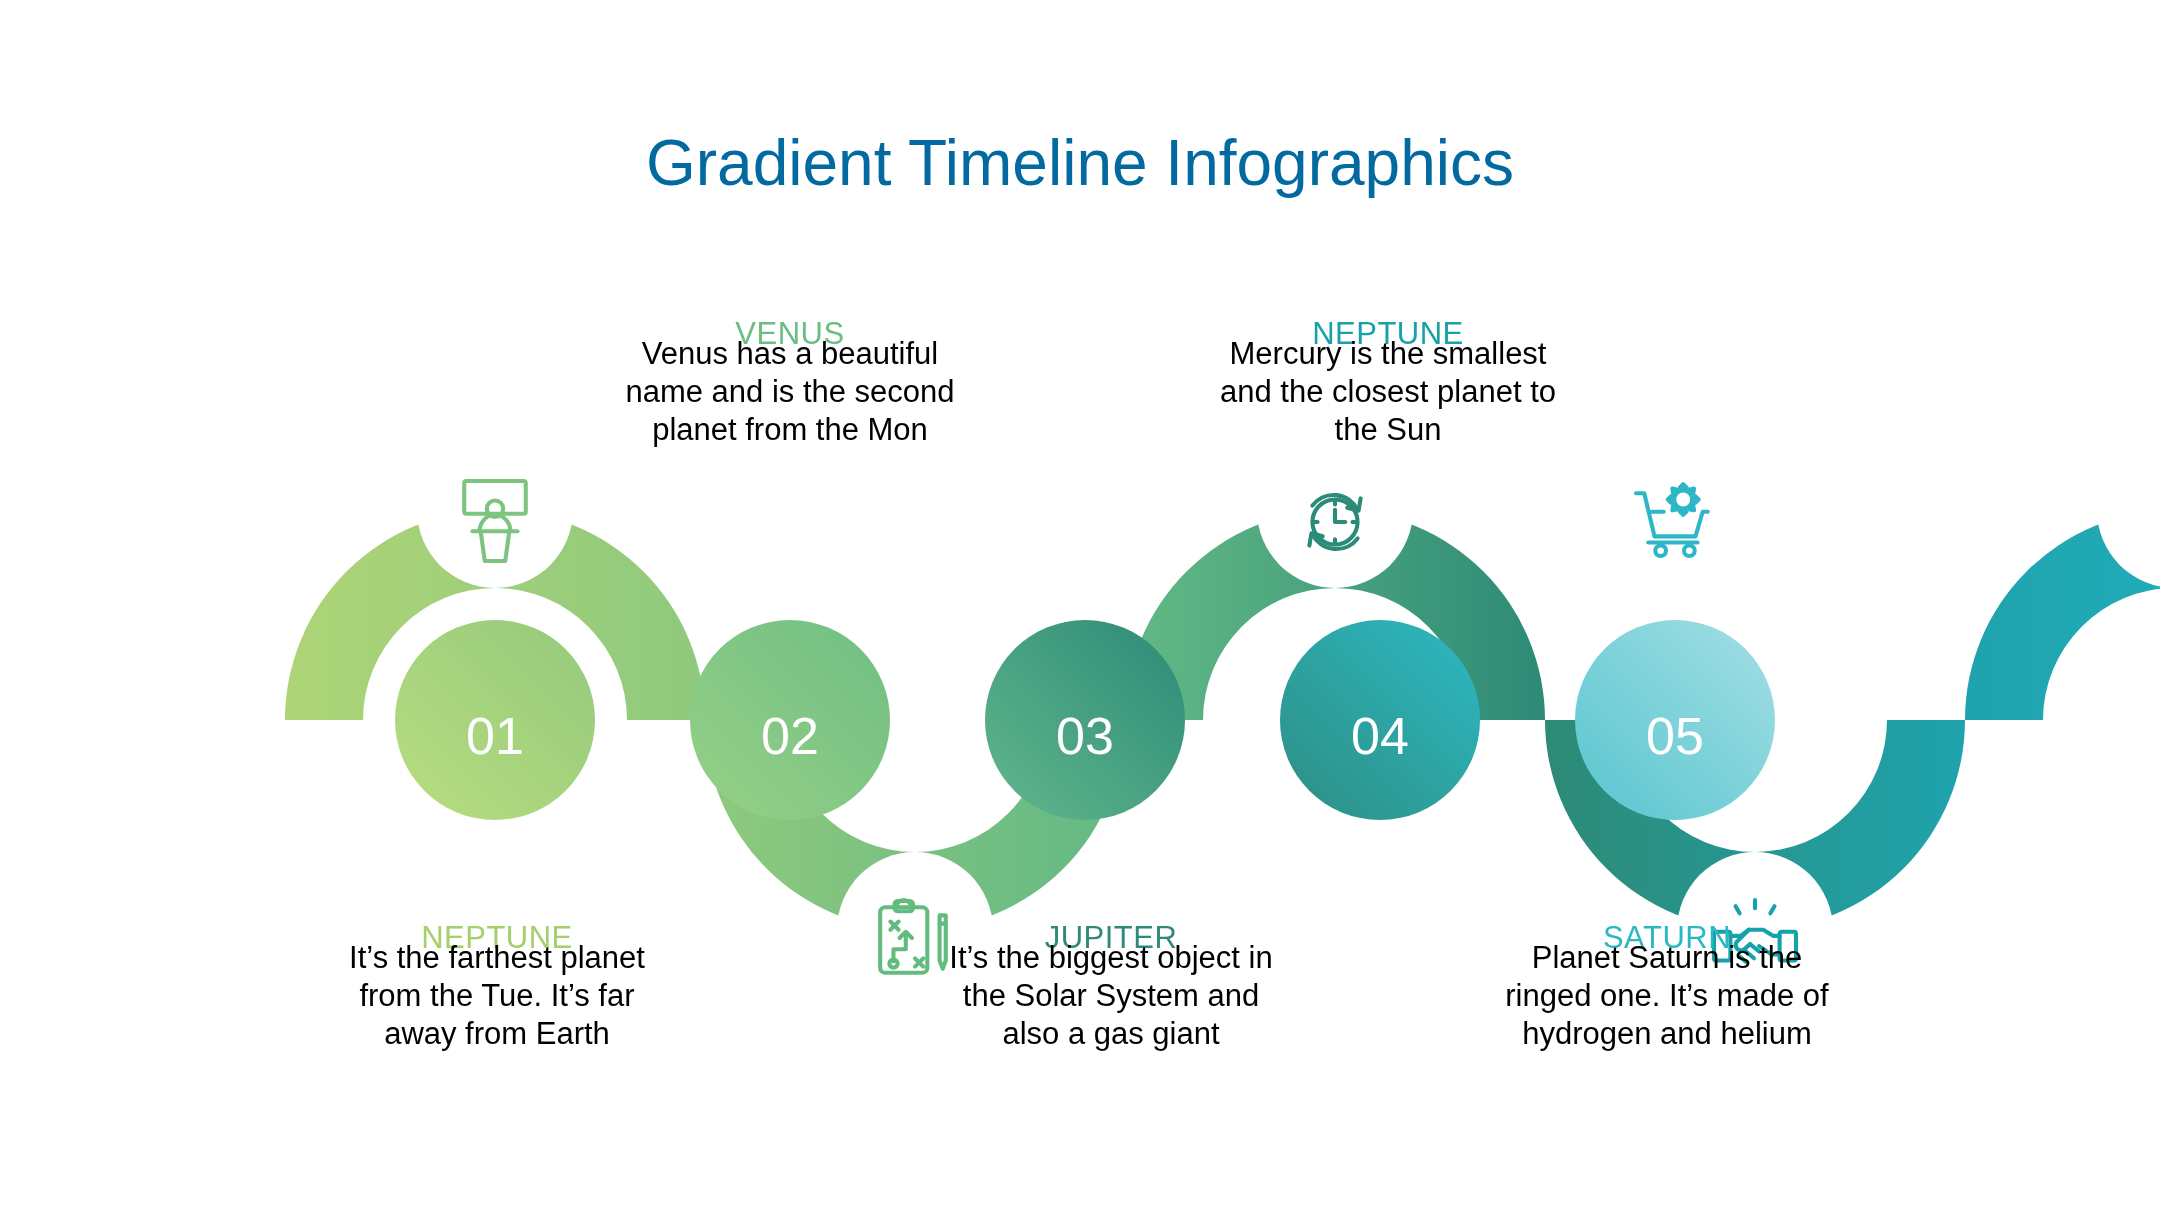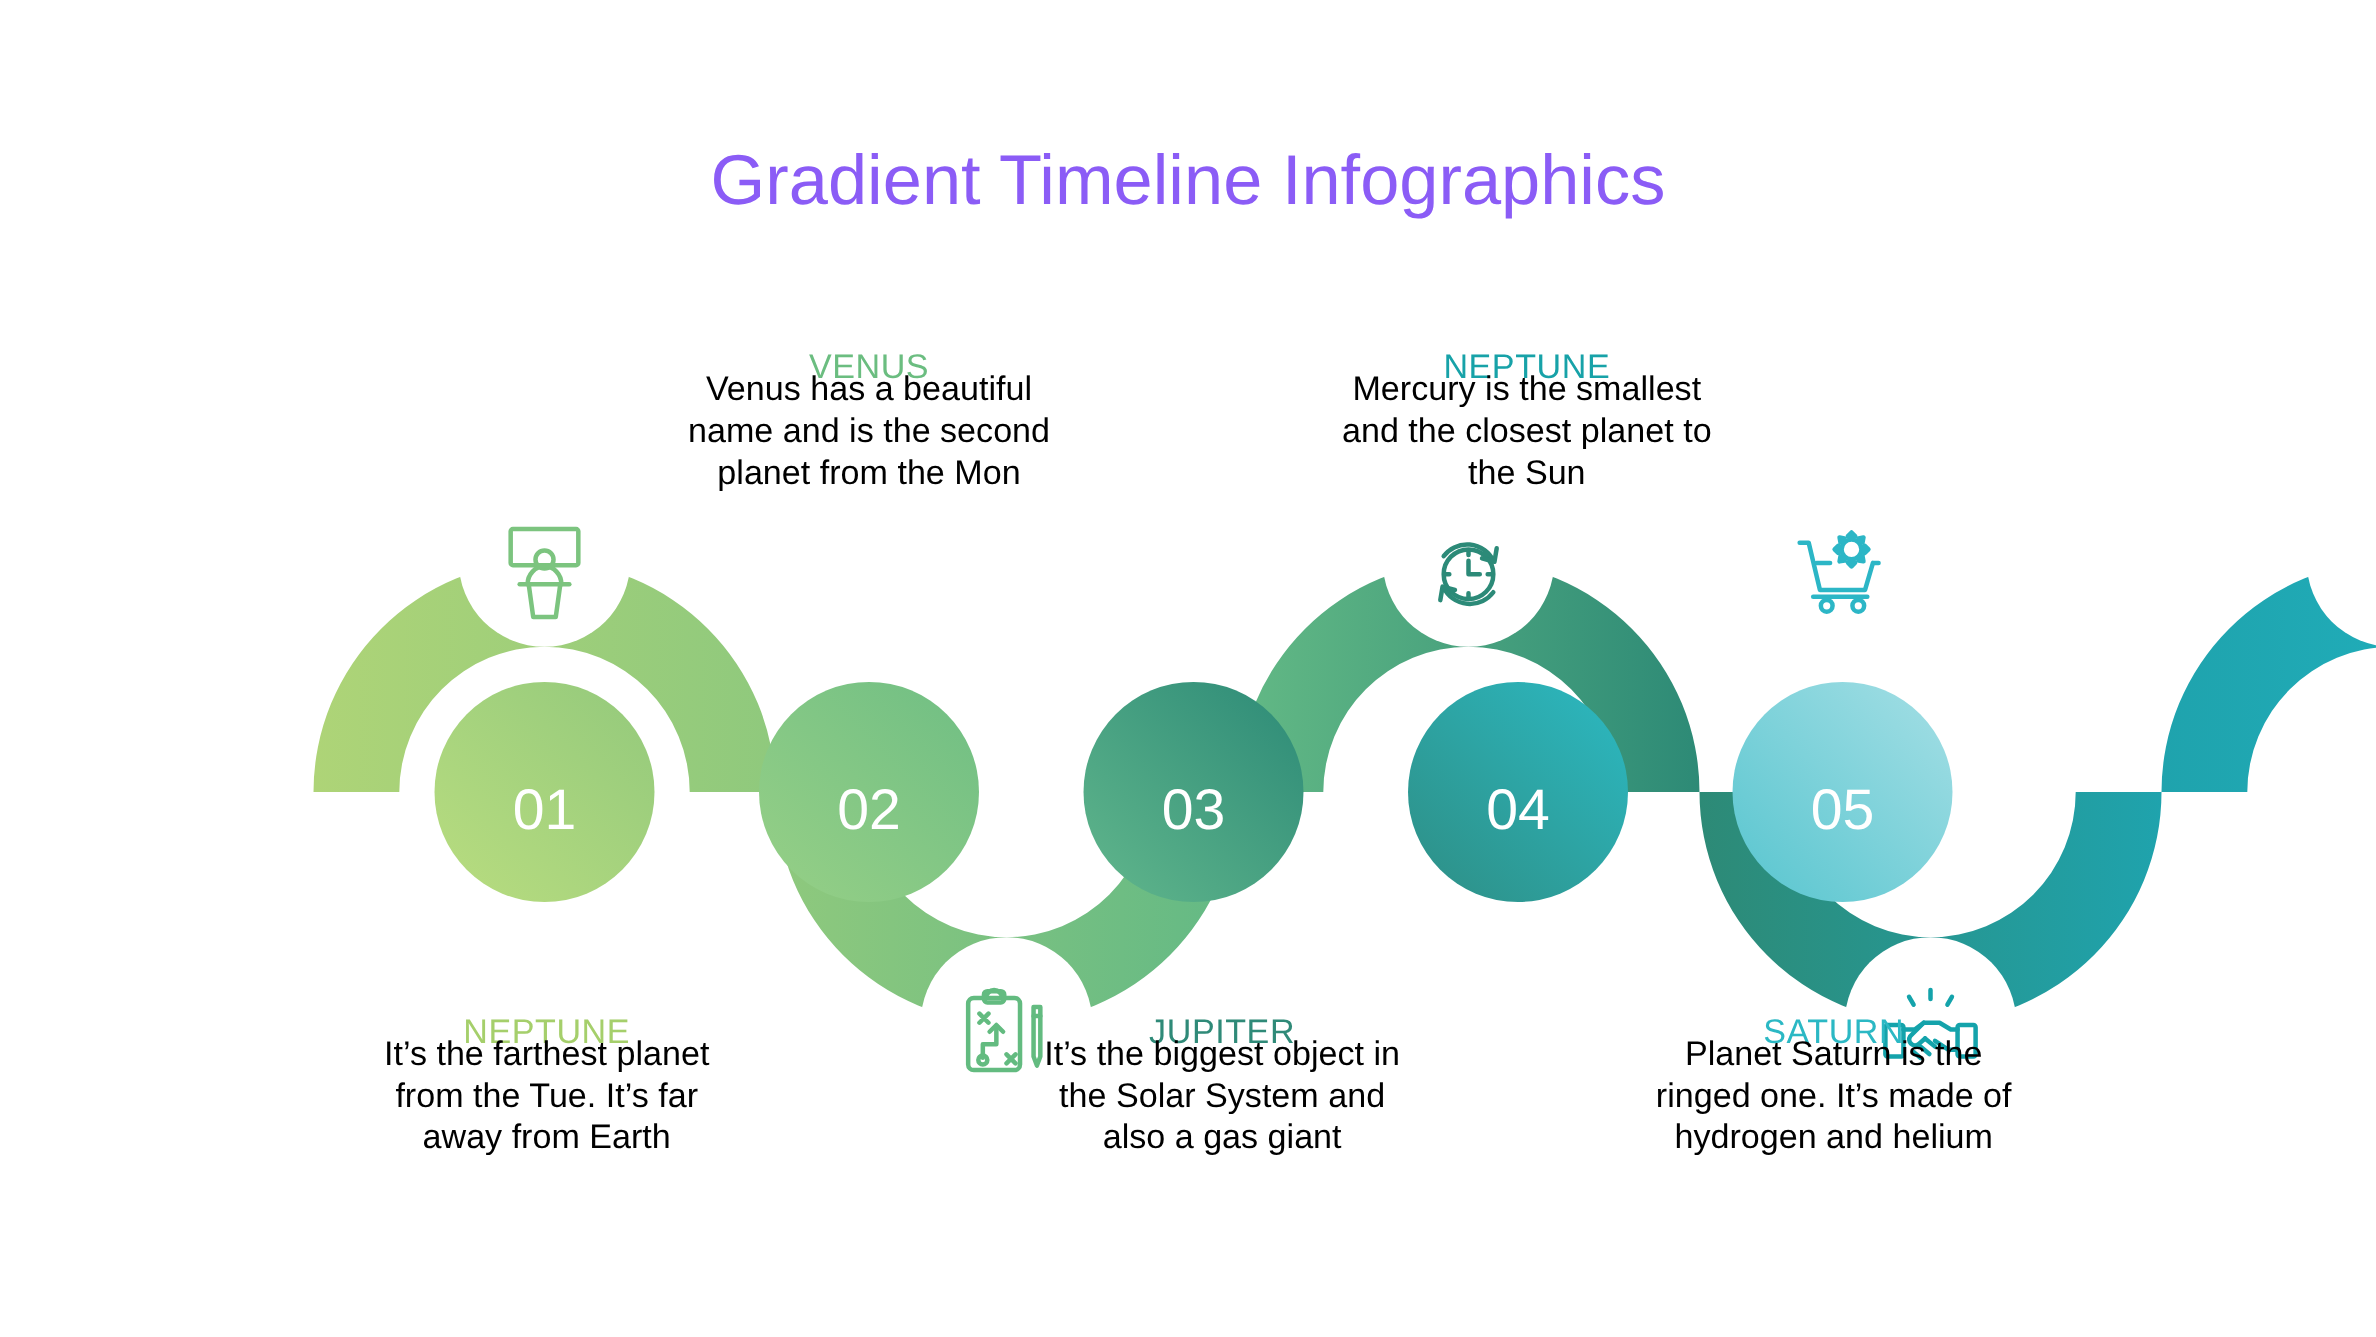--- a/index.html
+++ b/index.html
@@ -17,21 +17,21 @@
     background: #ffffff;
   }
   #page-title {
     position: absolute;
     left: 0;
     top: 128px;
     width: 2160px;
     text-align: center;
     font-size: 64px;
     font-weight: 400;
-    color: #8b5cf6;
+    color: #0369a1;
     letter-spacing: 0px;
     line-height: 1.1;
   }
   #graphic {
     position: absolute;
     left: 0;
     top: 0;
     width: 2160px;
     height: 1215px;
   }

